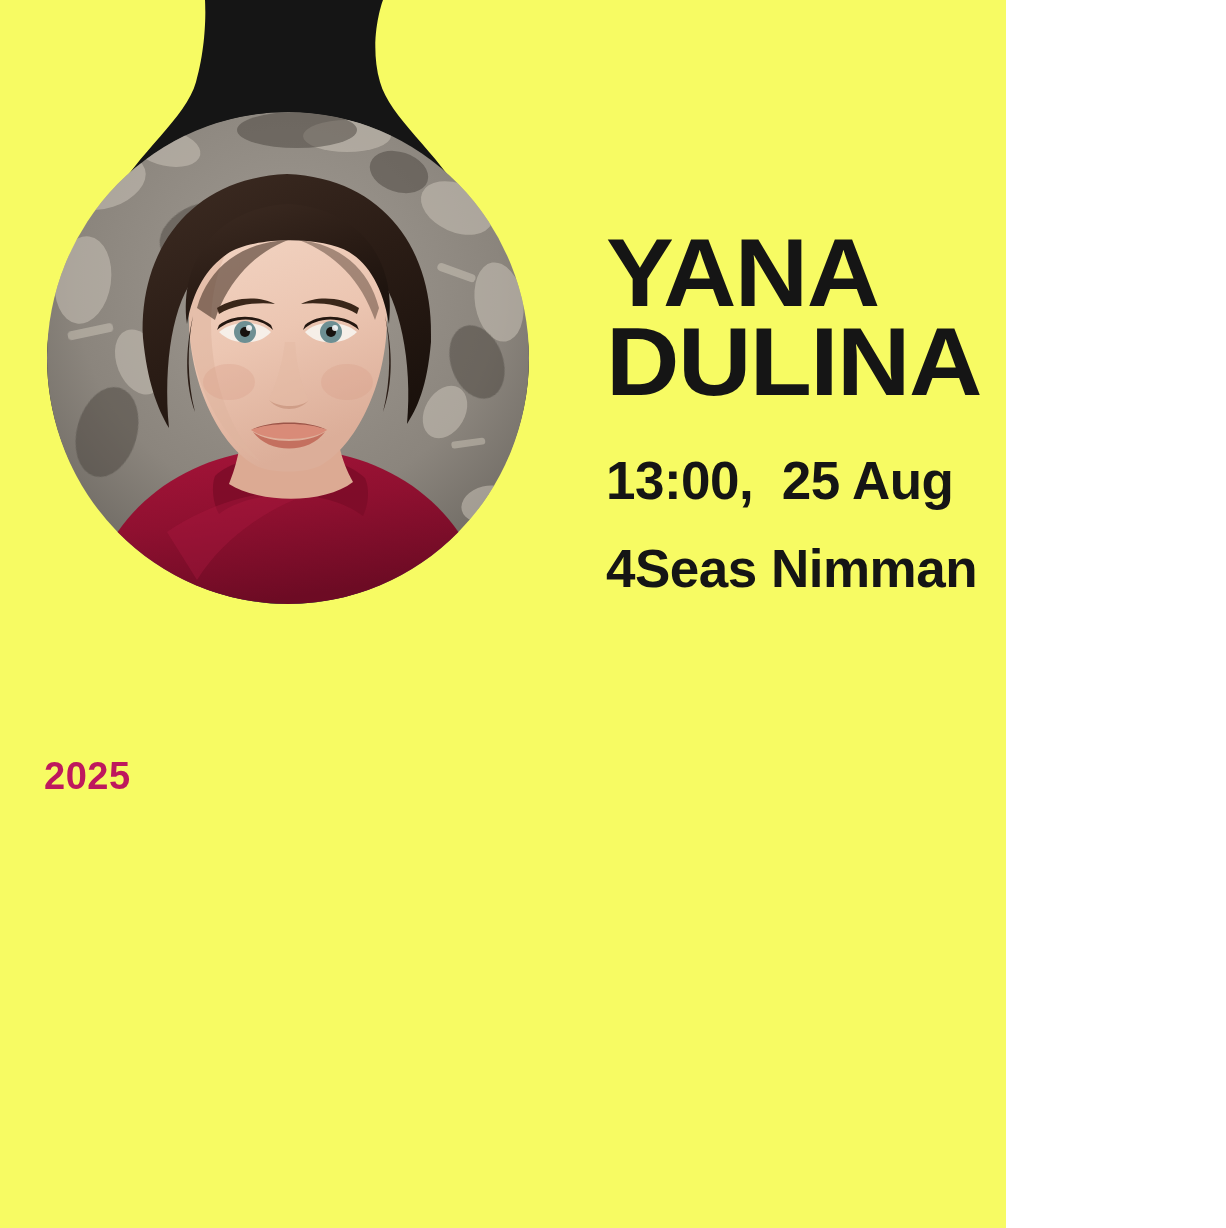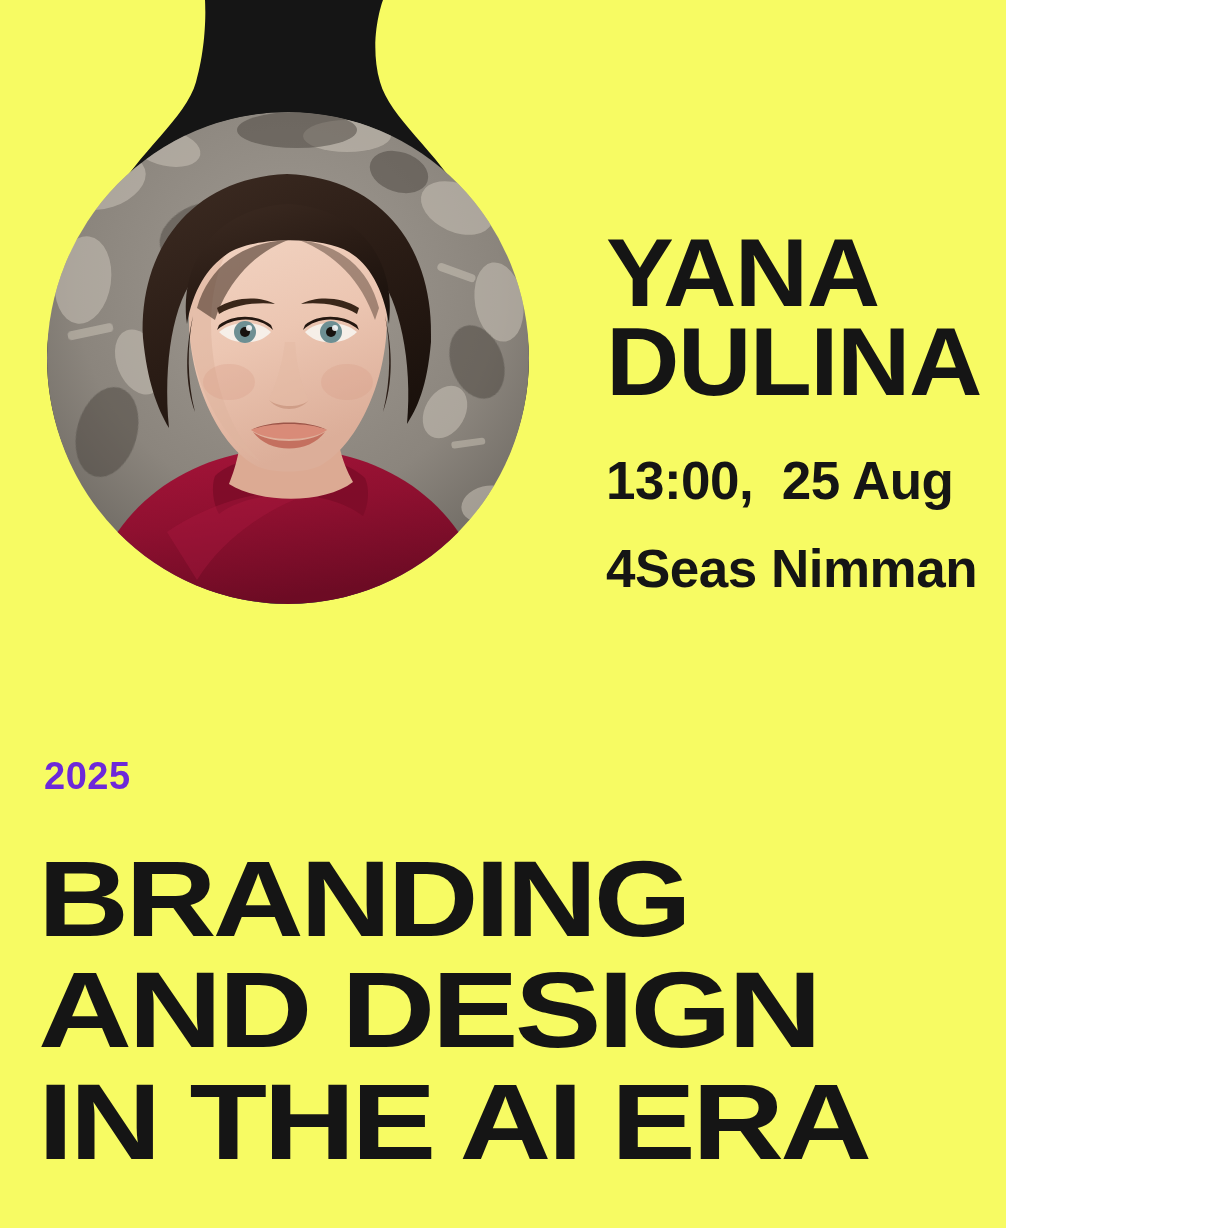--- a/index.html
+++ b/index.html
@@ -70,21 +70,21 @@
     line-height: 1.66;
     letter-spacing: -0.5px;
     white-space: pre;
   }
 
   
   .year {
     position: absolute;
     left: 44px;
     top: 757px;
-    color: #6d28d9;
+    color: #be185d;
     font-weight: 700;
     font-size: 38px;
     letter-spacing: 0.5px;
     line-height: 1;
   }
 
   
   .headline {
     position: absolute;
     left: 38px;
@@ -234,19 +234,14 @@
 
   <div class="speaker-block">
     <div class="speaker-name">YANA</div>
     <div class="speaker-name">DULINA</div>
     <div class="speaker-meta">13:00,  25 Aug</div>
     <div class="speaker-meta" style="margin-top:0;">4Seas Nimman</div>
   </div>
 
   <div class="year">2025</div>
 
-  <div class="headline">
-    <span class="headline-line hl-1">BRANDING</span>
-    <span class="headline-line hl-2">AND DESIGN</span>
-    <span class="headline-line hl-3">IN THE AI ERA</span>
-  </div>
 
 </div>
 
 </body></html>

